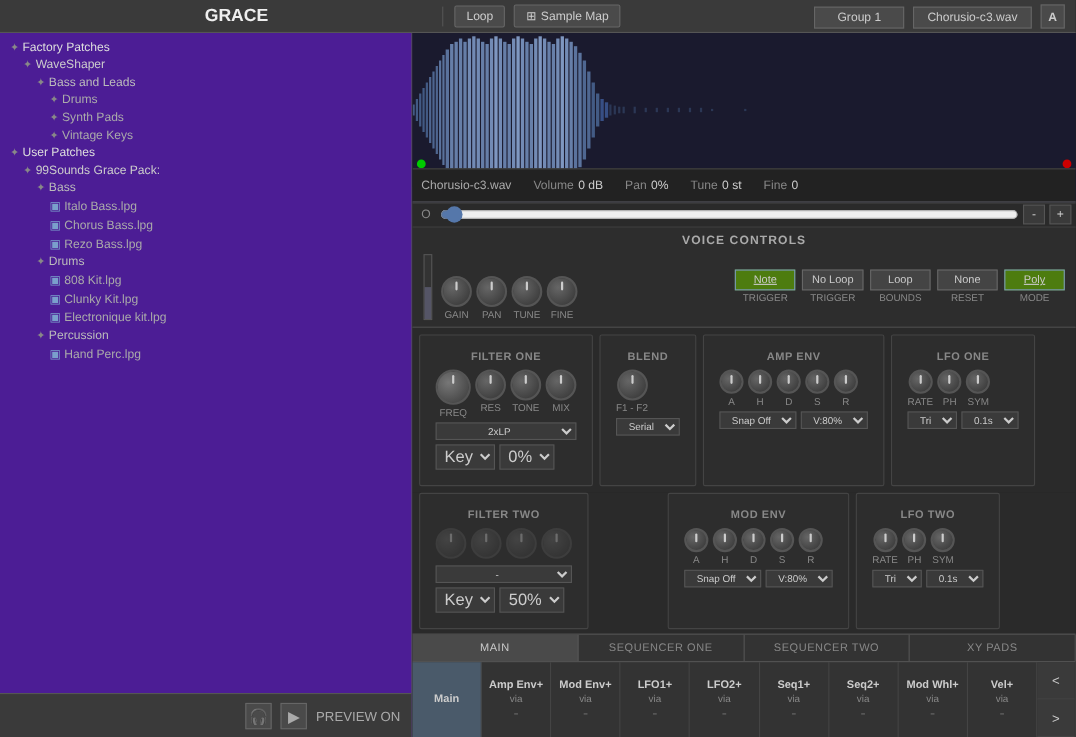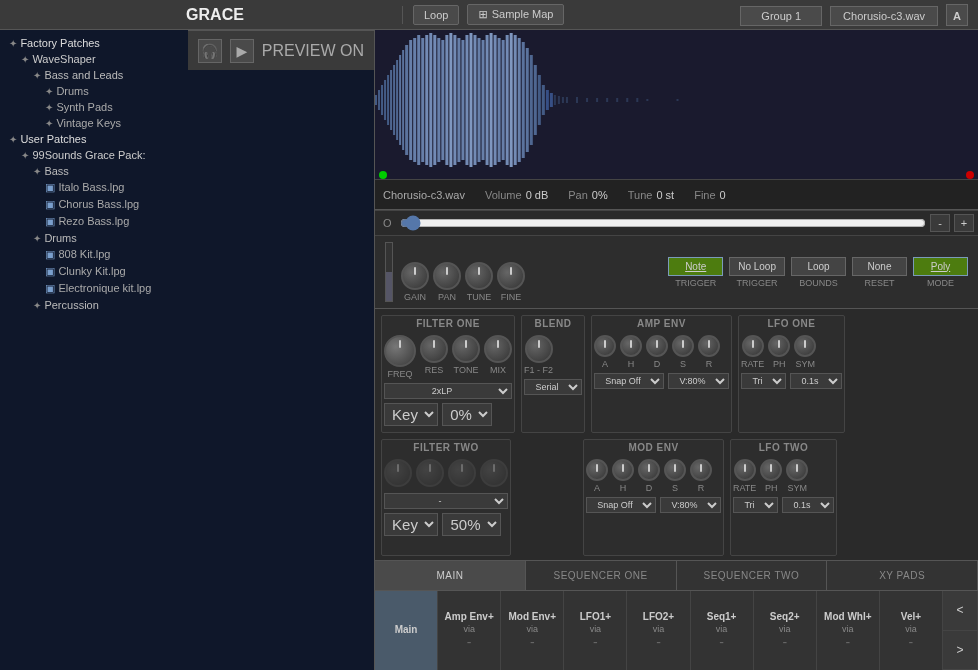--- a/index.html
+++ b/index.html
@@ -82,24 +82,24 @@
 
     
     .main-layout {
       display: flex;
       height: 640px;
     }
 
     
     .left-panel {
       width: 375px;
-      background: #0f172a;
+      background: #4c1d95;
       border-right: 1px solid #555;
       display: flex;
-      flex-direction: row;
+      flex-direction: column;
       height: 640px;
     }
     .patch-tree {
       flex: 1;
       overflow-y: auto;
       padding: 5px;
     }
     .tree-item {
       padding: 2px 4px;
       cursor: pointer;
@@ -128,21 +128,21 @@
       height: 24px;
       background: #4a4a4a;
       border: 1px solid #666;
       display: flex;
       align-items: center;
       justify-content: center;
       cursor: pointer;
       color: #aaa;
       font-size: 14px;
     }
-    .preview-label { font-size: 16px; color: #aaa; }
+    .preview-label { font-size: 12px; color: #aaa; }
 
     
     .right-panel {
       flex: 1;
       display: flex;
       flex-direction: column;
       background: #2a2a2a;
     }
 
     
@@ -284,21 +284,21 @@
       display: flex;
       flex: 1;
       padding: 6px;
       gap: 6px;
       background: #2a2a2a;
     }
 
     .synth-section {
       background: #2d2d2d;
       border: 1px solid #444;
-      padding: 2px;
+      padding: 14px;
       border-radius: 2px;
     }
 
     .synth-section-title {
       font-size: 10px;
       color: #888;
       text-align: center;
       margin-bottom: 6px;
       font-weight: bold;
       letter-spacing: 0.5px;
@@ -497,20 +497,21 @@
         <div class="tree-item level-1"><span class="expand-icon">✦</span>99Sounds Grace Pack:</div>
         <div class="tree-item level-2"><span class="expand-icon">✦</span>Bass</div>
         <div class="tree-item level-3"><span class="file-icon">▣</span>Italo Bass.lpg</div>
         <div class="tree-item level-3"><span class="file-icon">▣</span>Chorus Bass.lpg</div>
         <div class="tree-item level-3"><span class="file-icon">▣</span>Rezo Bass.lpg</div>
         <div class="tree-item level-2"><span class="expand-icon">✦</span>Drums</div>
         <div class="tree-item level-3"><span class="file-icon">▣</span>808 Kit.lpg</div>
         <div class="tree-item level-3"><span class="file-icon">▣</span>Clunky Kit.lpg</div>
         <div class="tree-item level-3"><span class="file-icon">▣</span>Electronique kit.lpg</div>
         <div class="tree-item level-2"><span class="expand-icon">✦</span>Percussion</div>
+        <div class="tree-item level-3"><span class="file-icon">▣</span>Hand Perc.lpg</div>
       </div>
     <div class="preview-bar">
       <div class="preview-icon">🎧</div>
       <div class="preview-icon">▶</div>
       <span class="preview-label">PREVIEW ON</span>
     </div>
   </div>
 
   <div class="right-panel">
 
@@ -609,20 +610,21 @@
     </div>
 
     <div class="transport-bar">
       <span style="color:#888; padding: 0 4px;">O</span>
       <input type="range" class="transport-input" value="0" style="flex: 1 1 0%; height: 14px; accent-color: rgb(85, 119, 170);">
       <button class="transport-btn">-</button>
       <button class="transport-btn">+</button>
     </div>
 
     <div class="voice-controls">
+      <div class="section-title">VOICE CONTROLS</div>
       <div class="voice-controls-row">
 
         <div style="display:flex;align-items:flex-end;gap:4px;">
           <div style="display:flex;flex-direction:column;align-items:center;gap:2px;">
             <div class="gain-bar">
               <div class="gain-bar-fill"></div>
             </div>
           </div>
           <div class="knob-col">
             <div class="knob"></div>

